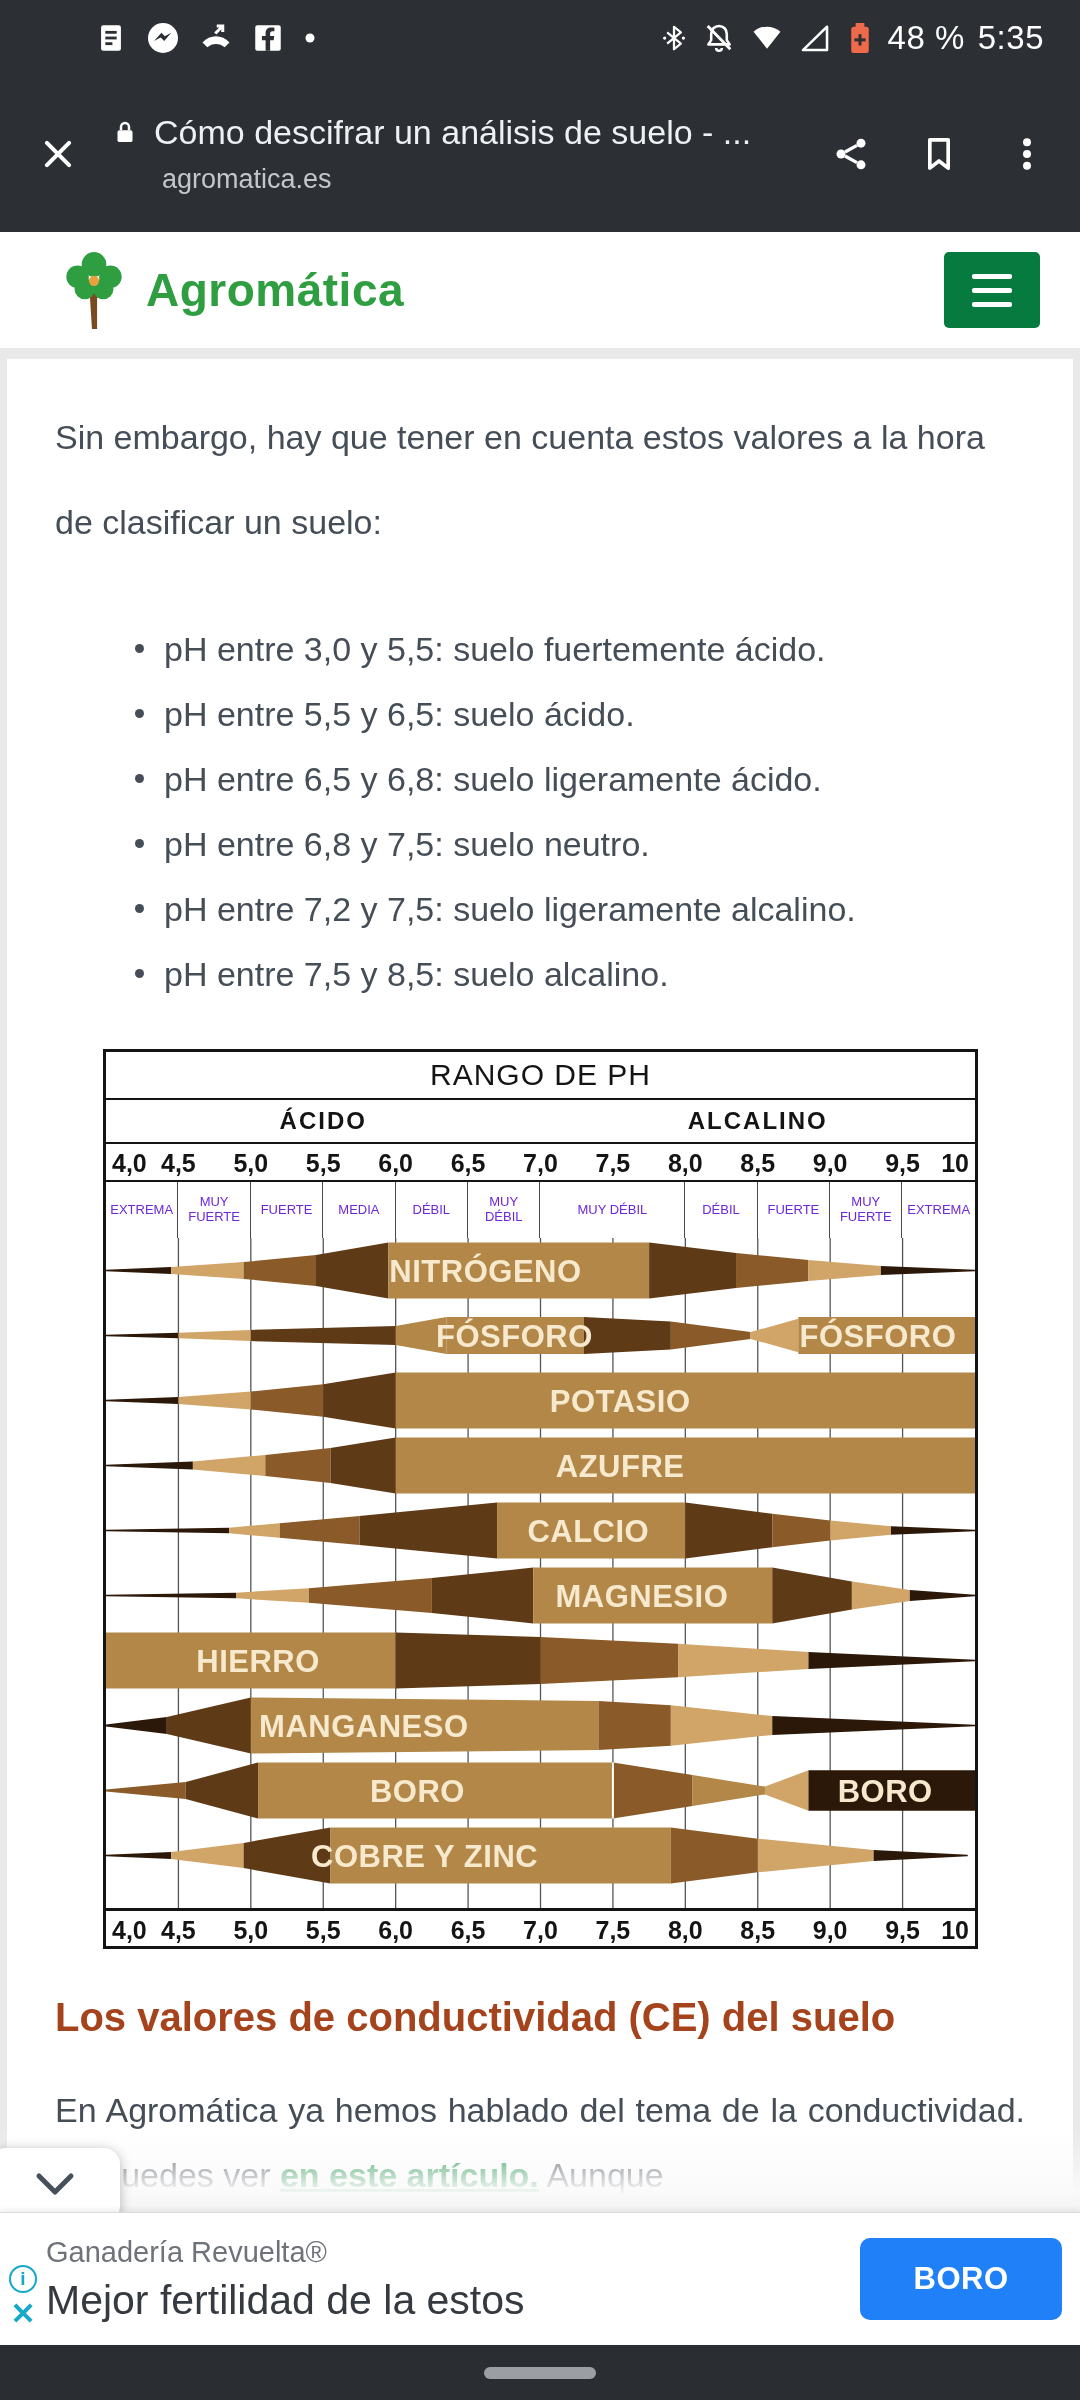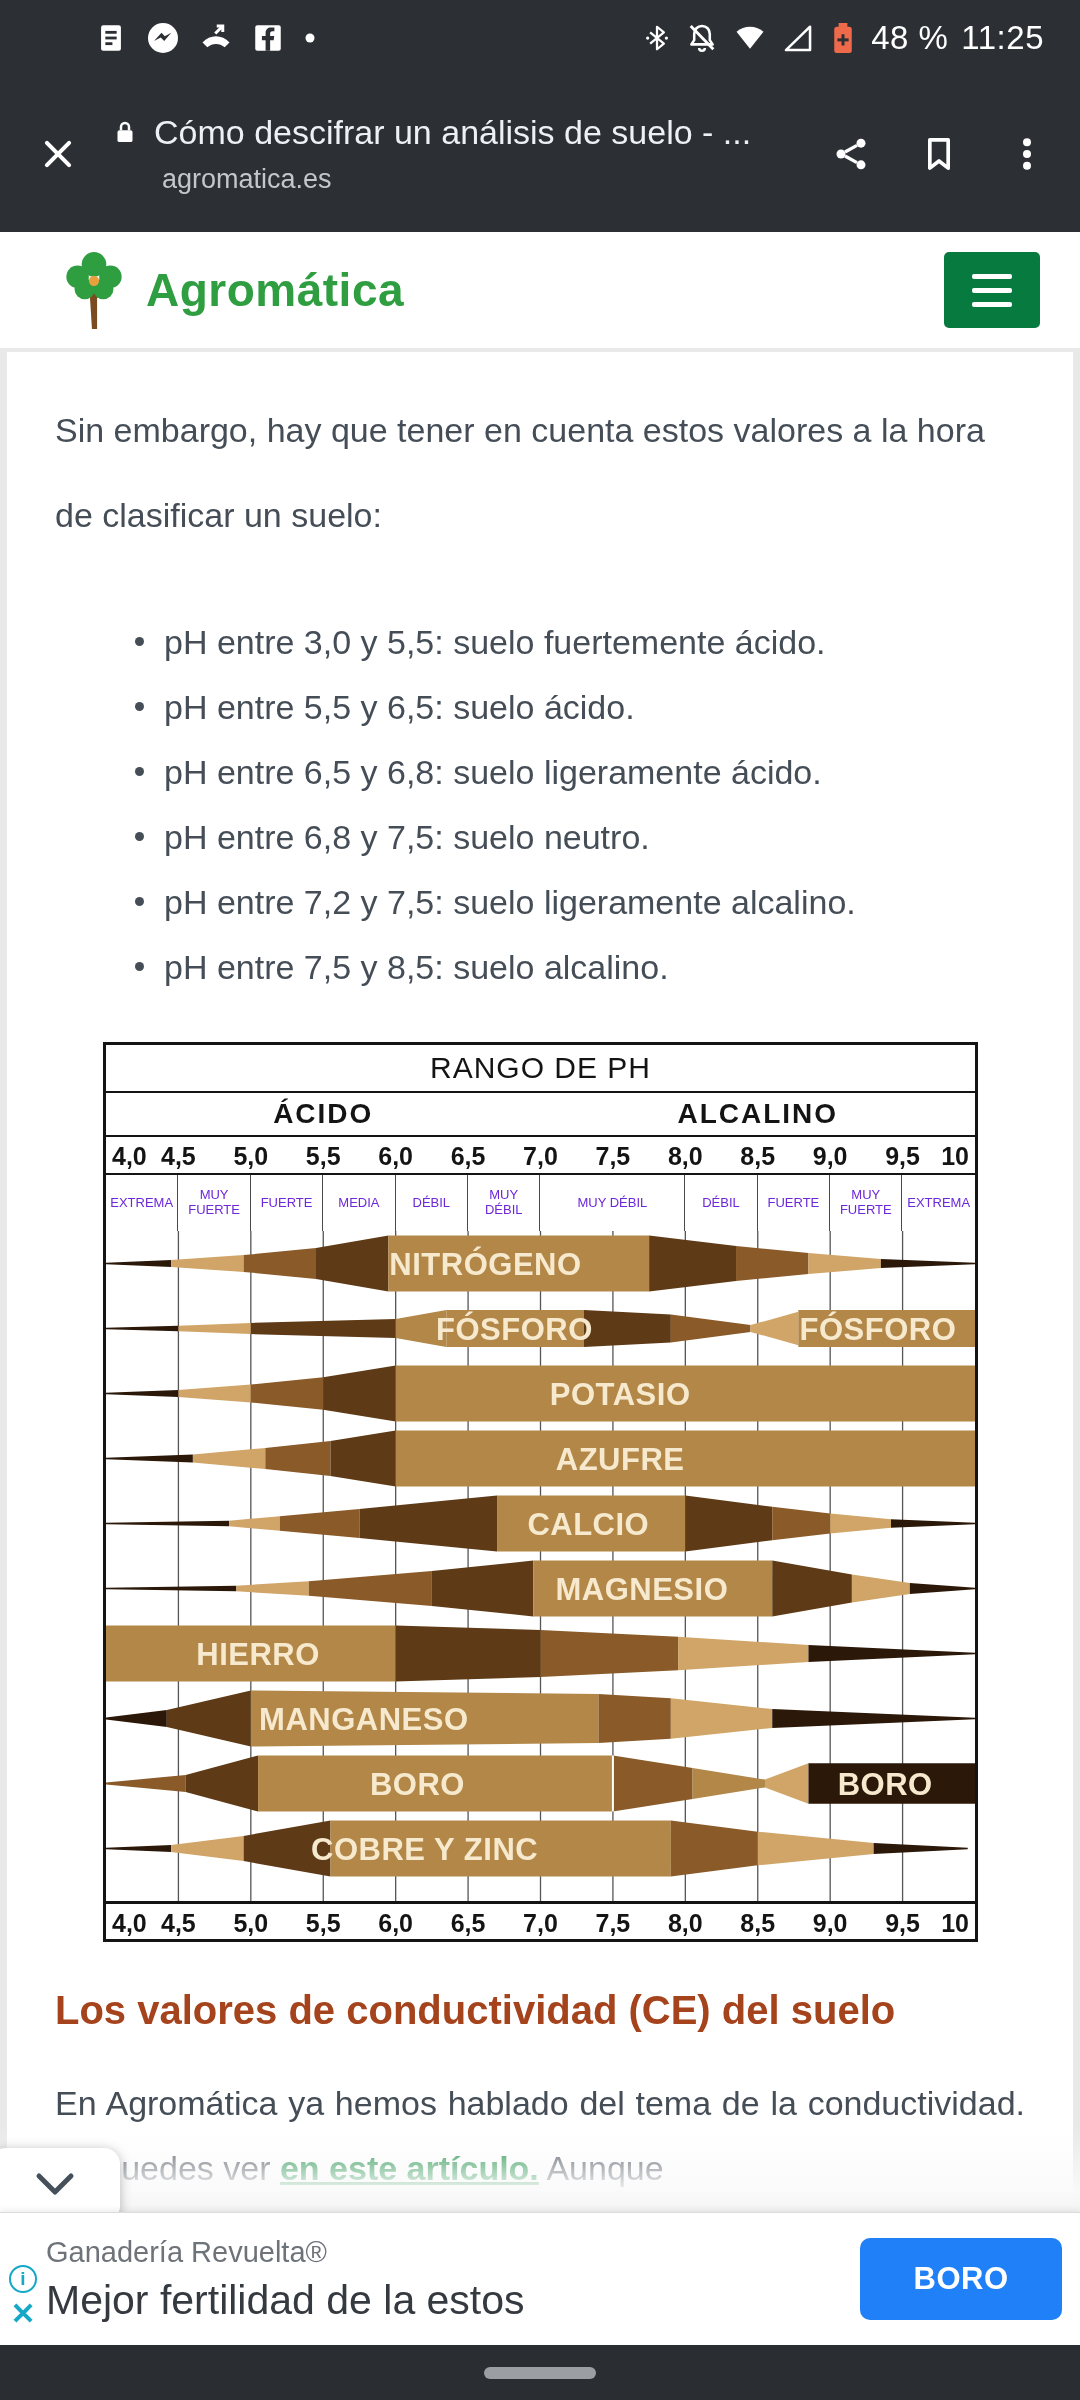--- a/index.html
+++ b/index.html
@@ -29,37 +29,37 @@
   
   .site-header{position:absolute;top:232px;left:0;width:1080px;height:116px;background:#fff;
     display:flex;align-items:center;justify-content:space-between;padding:0 40px 0 58px;gap:45px;}
   .brand{display:flex;align-items:center;gap:16px;}
   .brand-name{font-size:46px;font-weight:bold;color:var(--logo-green);letter-spacing:.5px;}
   .menu-btn{width:96px;height:76px;background:var(--menu-green);border-radius:5px;
     display:flex;flex-direction:column;align-items:center;justify-content:center;gap:9px;}
   .menu-btn span{display:block;width:40px;height:5px;background:#fff;border-radius:2px;}
 
   
-  .page{position:absolute;top:348px;left:0;width:923px;height:1864px;background:#e9e9e9;padding:4px 7px 0 7px;}
+  .page{position:absolute;top:348px;left:0;width:923px;height:1864px;background:#e9e9e9;padding:11px 7px 0 7px;}
   .content{background:#fff;width:1066px;height:100%;padding:36px 48px 0 48px;overflow:hidden;
     color:#454d57;}
   .intro{font-size:34px;line-height:85px;margin:0;}
   .bullets{list-style:none;margin:52px 0 0 0;padding:0 0 0 80px;}
   .bullets li{font-size:34px;line-height:65px;display:flex;align-items:baseline;}
   .bullets li .dot{width:9px;height:9px;border-radius:50%;background:#454d57;margin-right:20px;
     position:relative;top:-8px;flex:0 0 auto;}
 
   
   .chart{margin:42px 0 0 48px;width:875px;border:3px solid #141414;background:#fff;color:#141414;}
   .c-row{border-bottom:2px solid #141414;}
   .c-title{height:48px;display:flex;align-items:center;justify-content:center;
     font-size:30px;font-weight:normal;letter-spacing:1px;}
   .c-zones{height:44px;display:flex;}
   .c-zones div{width:50%;display:flex;align-items:center;justify-content:center;
-    font-size:28px;font-weight:bold;letter-spacing:2px;}
+    font-size:24px;font-weight:bold;letter-spacing:2px;}
   .c-ticks{position:relative;height:38px;font-size:25px;font-weight:bold;}
   .c-ticks span{position:absolute;top:5px;transform:translateX(-50%);}
   .c-ticks span:first-child{transform:none;}
   .c-ticks span:last-child{transform:translateX(-100%);}
   .c-intensity{height:56px;display:flex;border-bottom:none;}
   .c-intensity div{display:flex;flex-direction:column;align-items:center;justify-content:center;
     font-size:13px;line-height:1.15;color:#6d28d9;border-right:1.5px solid #4a4a4a;text-align:center;}
   .c-intensity div:last-child{border-right:none;}
   .c-bands{display:block;}
   .c-bottom{border-top:3px solid #141414;border-bottom:none;}
@@ -159,21 +159,21 @@
       </span>
       <span class="sb-ic">
         <svg width="30" height="40" viewBox="0 0 24 30">
             <rect x="8.5" y="3" width="7" height="3.5" fill="#ee6a4a"></rect>
             <rect x="5" y="6" width="14" height="21" rx="2" fill="#ee6a4a"></rect>
             <rect x="10.8" y="12" width="2.4" height="9" fill="#2c3035"></rect>
             <rect x="7.5" y="15.3" width="9" height="2.4" fill="#2c3035"></rect>
           </svg>
       </span>
       <span class="sb-txt">48 %</span>
-      <span class="sb-txt">11:25</span>
+      <span class="sb-txt">5:35</span>
     </div>
   </div>
 
   <div class="chrome">
     <div class="chrome-close">
       <svg width="38" height="38" viewBox="0 0 24 24">
           <line x1="5" y1="5" x2="19" y2="19" stroke="#fff" stroke-width="2.6" stroke-linecap="round"></line>
           <line x1="19" y1="5" x2="5" y2="19" stroke="#fff" stroke-width="2.6" stroke-linecap="round"></line>
         </svg>
     </div>

